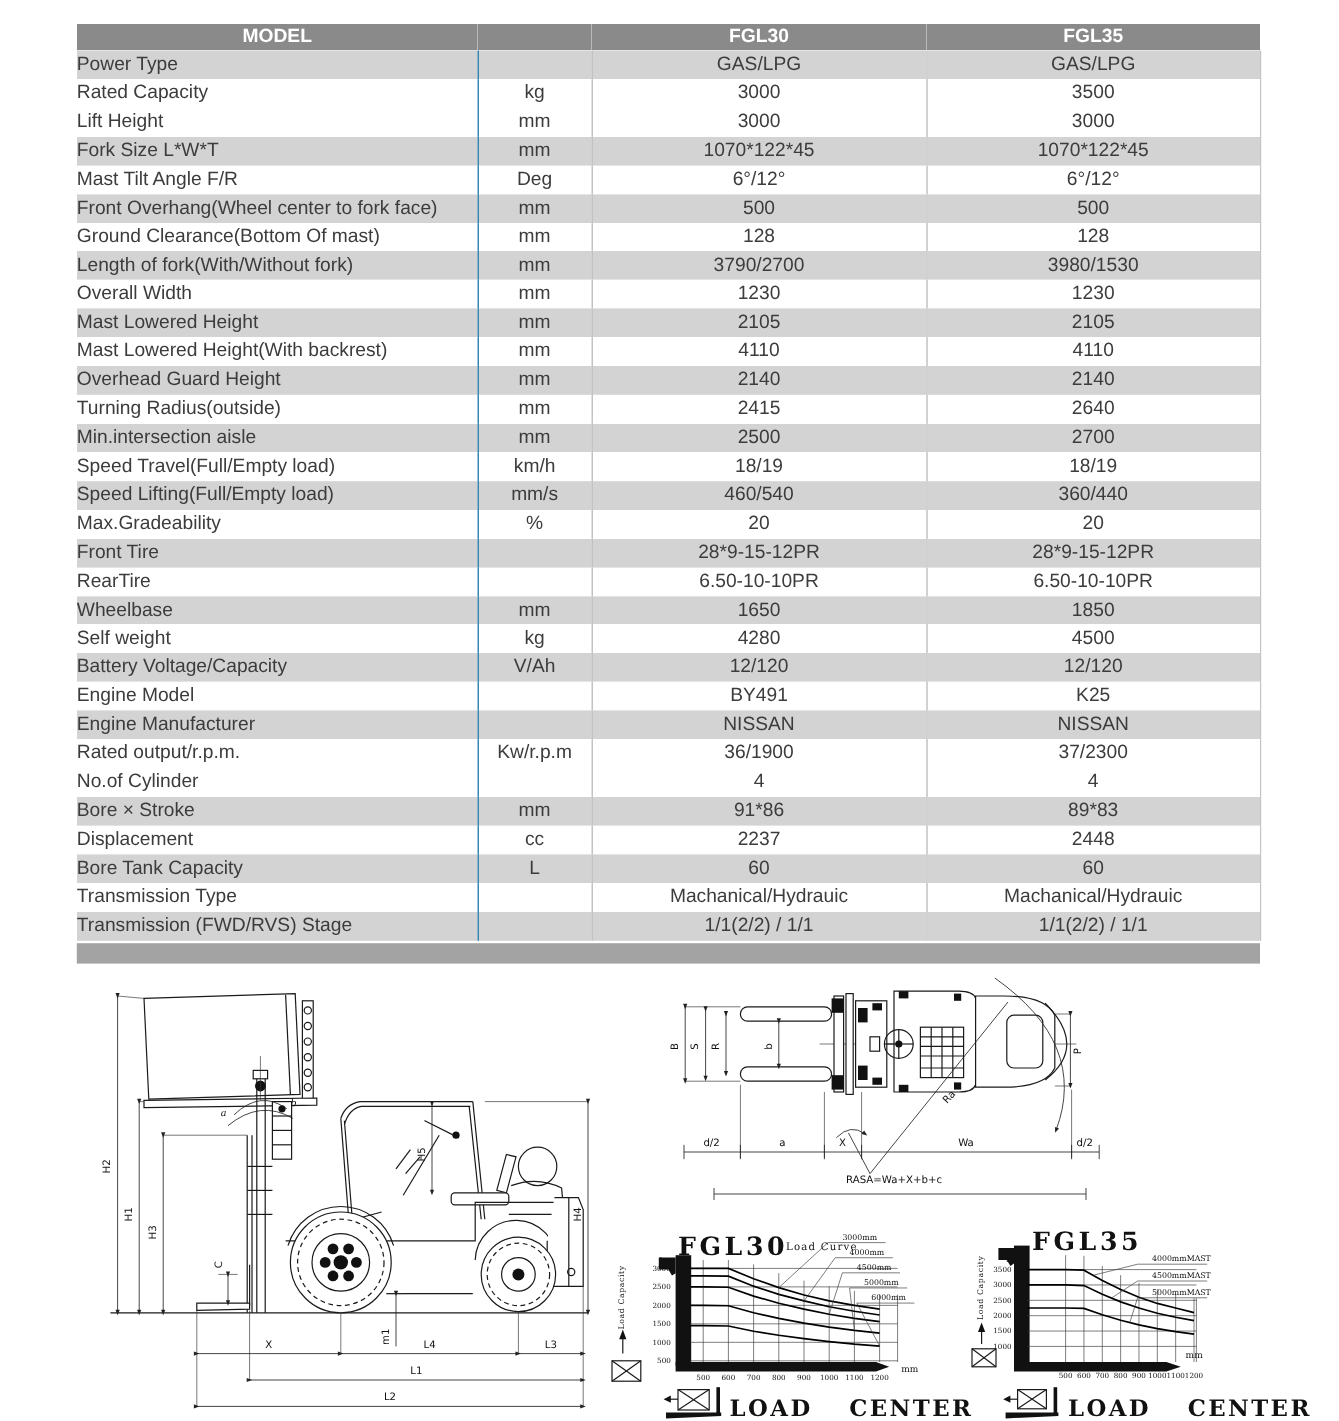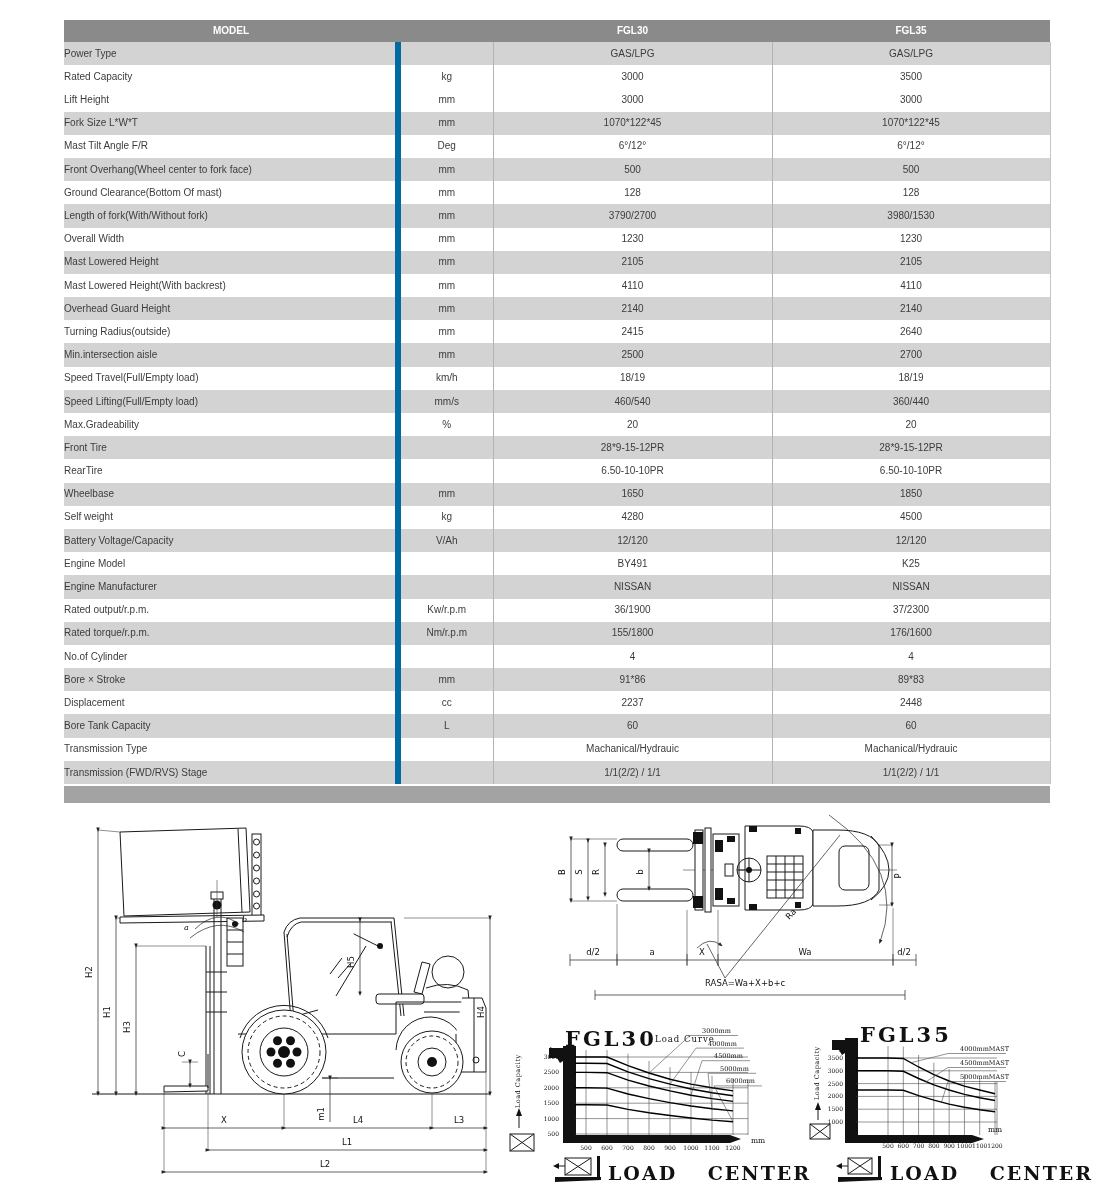--- a/index.html
+++ b/index.html
@@ -1,27 +1,27 @@
 <!DOCTYPE html>
 <html><head>
 <meta charset="utf-8">
 <style>
   html,body{margin:0;padding:0;}
   body{width:1116px;height:1184px;position:relative;background:#fff;overflow:hidden;
        font-family:"Liberation Sans",sans-serif;color:#3c3c3c;}
   
   .spec-table-wrap{position:absolute;left:64px;top:20px;width:986px;height:764px;}
   table.spec{border-collapse:collapse;table-layout:fixed;width:986px;height:764px;
-             font-size:10px;color:#3c3c3c;}
+             font-size:16px;color:#3c3c3c;}
   table.spec td,table.spec th{padding:0 0 0 0;height:21.8px;line-height:21.8px;
              overflow:hidden;white-space:nowrap;font-weight:normal;}
   table.spec th{background:#8a8a8a;color:#ffffff;font-weight:bold;height:22px;}
   tr.shaded td{background:#d3d3d3;}
   tr.plain td{background:#ffffff;}
-  td.c0{text-align:left;padding-left:14px;border-right:6px solid #0369a1;}
+  td.c0{text-align:left;padding-left:14px;border-right:1px solid #0369a1;}
   td.c1{text-align:center;border-right:1px solid #b3b3b3;}
   td.c2{text-align:center;border-right:1px solid #b3b3b3;}
   td.c3{text-align:center;border-right:1px solid #c4c4c4;}
   th.h0{text-align:center;}
   th.h2,th.h3{text-align:center;}
   
   .footer-bar{position:absolute;left:64px;top:786px;width:986px;height:17px;background:#a3a3a3;}
   
   svg{position:absolute;overflow:visible;}
   #side-view{left:78px;top:822px;}
@@ -207,26 +207,20 @@
           <td class="c0">Engine Manufacturer</td>
           <td class="c1"></td>
           <td class="c2">NISSAN</td>
           <td class="c3">NISSAN</td>
         </tr>
         <tr class="plain">
           <td class="c0">Rated output/r.p.m.</td>
           <td class="c1">Kw/r.p.m</td>
           <td class="c2">36/1900</td>
           <td class="c3">37/2300</td>
-        </tr>
-        <tr class="shaded">
-          <td class="c0">Rated torque/r.p.m.</td>
-          <td class="c1">Nm/r.p.m</td>
-          <td class="c2">155/1800</td>
-          <td class="c3">176/1600</td>
         </tr>
         <tr class="plain">
           <td class="c0">No.of Cylinder</td>
           <td class="c1"></td>
           <td class="c2">4</td>
           <td class="c3">4</td>
         </tr>
         <tr class="shaded">
           <td class="c0">Bore × Stroke</td>
           <td class="c1">mm</td>

